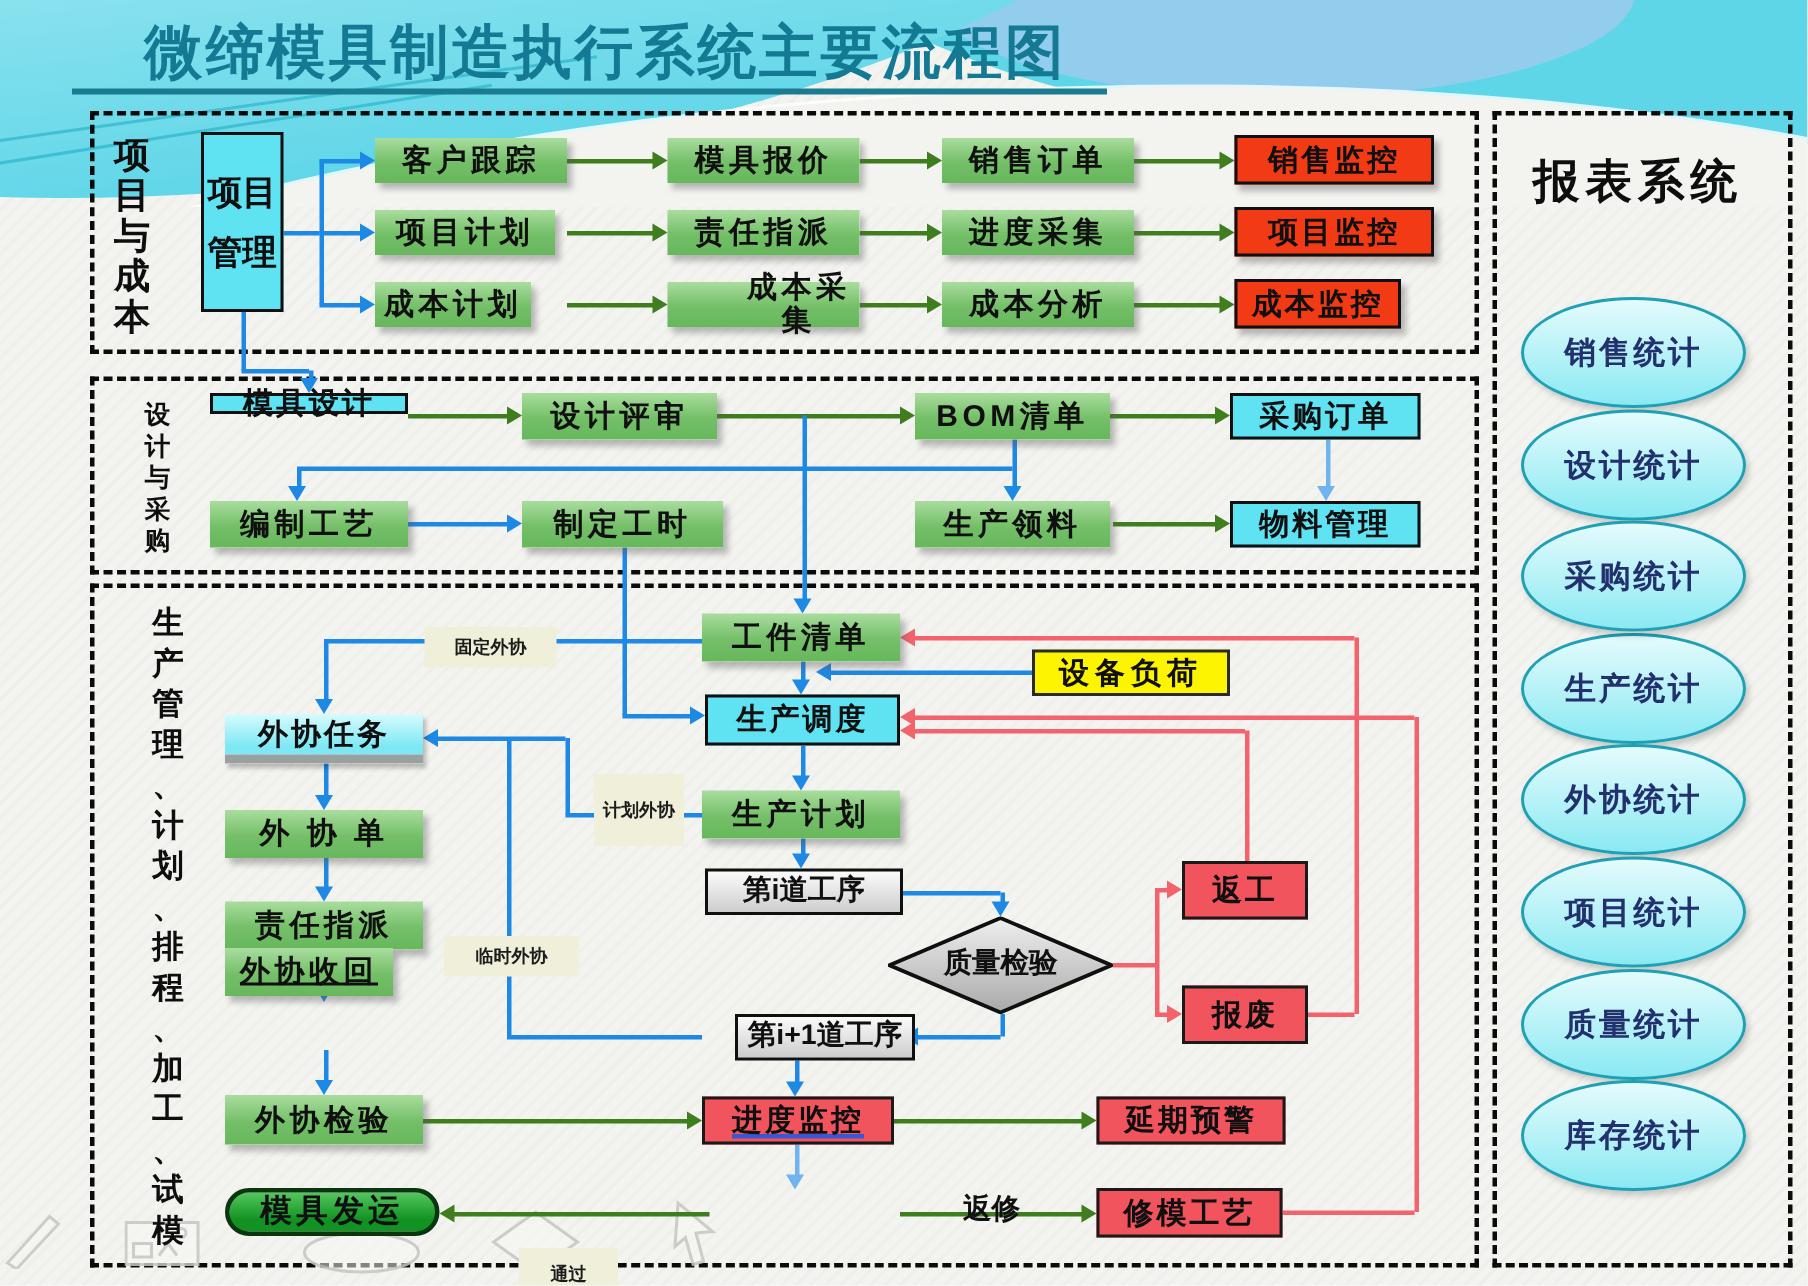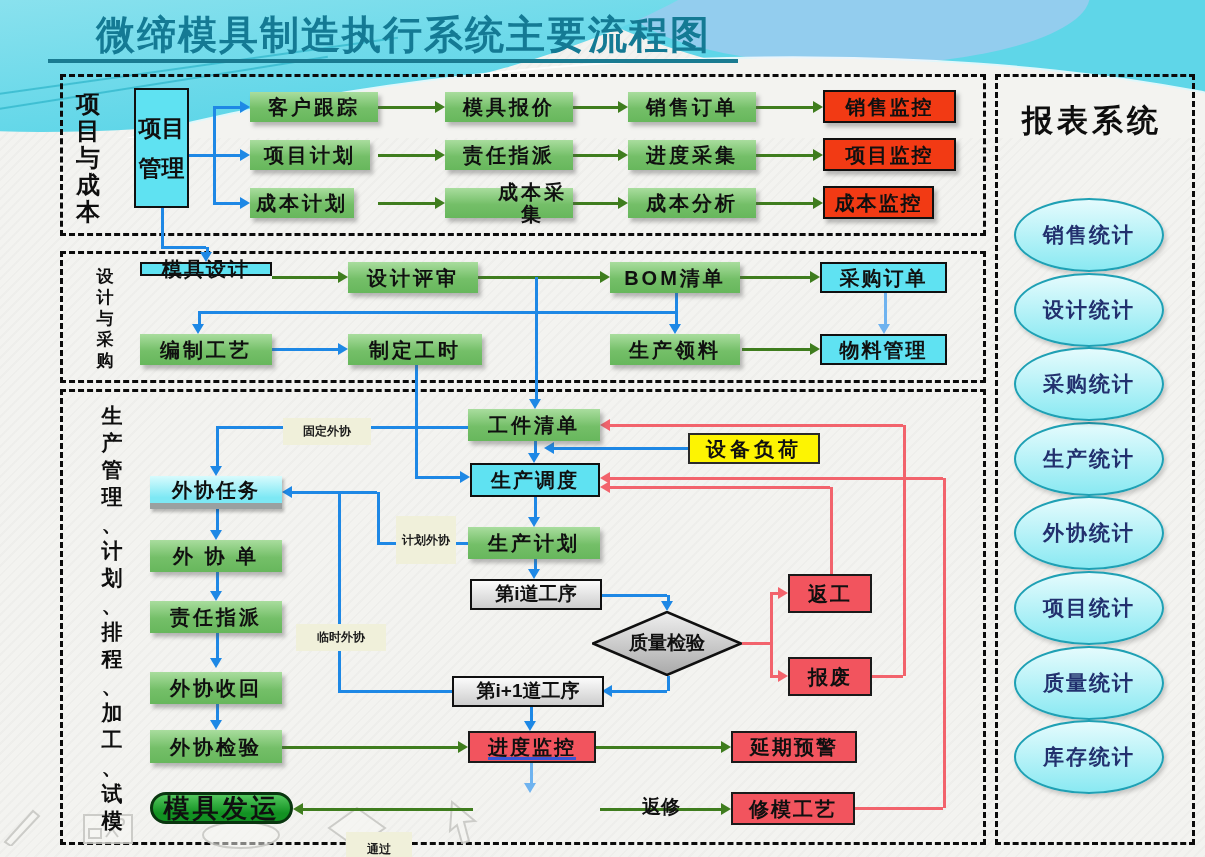--- a/index.html
+++ b/index.html
@@ -35,21 +35,21 @@
   .n-cyanb{background:#5fe2f2;border:2px solid #101010;font-size:20px;letter-spacing:2px;}
   .n-cyanv{background:#5fe2f2;border:2px solid #101010;font-size:23px;line-height:40px;word-break:break-all;
     line-break:anywhere;padding:3px 0;}
   .n-cyans{background:linear-gradient(180deg,#d8fbfd 0%,#7de8f4 80%);border-bottom:6px solid #9aa0a0;
     box-shadow:2px 3px 3px rgba(0,0,0,.25);font-size:20px;letter-spacing:2px;}
   .n-gray{background:linear-gradient(180deg,#fbfbfb,#cdcdcd);border:2px solid #101010;font-size:19px;}
   .n-yellow{background:#fdf402;border:2px solid #2a2a2a;font-size:20px;letter-spacing:4px;}
   .n-chip{background:#f0f0da;color:#1c1c1c;font-size:12px;line-height:21px;word-break:break-all;}
   .n-plain{background:transparent;font-size:19px;}
   .n-stadium{background:linear-gradient(180deg,#54c75e 0%,#129222 70%);border:3px solid #09350f;
-    border-radius:17px;font-size:26px;letter-spacing:3px;}
+    border-radius:17px;font-size:21px;letter-spacing:3px;}
   .n-diamond{background:transparent;border:none;}
   .n-diamond svg{position:absolute;left:0;top:0;}
   .dlabel{position:relative;font-size:19px;font-weight:bold;z-index:1;}
   .u-blue{text-decoration:underline;text-decoration-color:#3a56d4;text-decoration-thickness:2.5px;text-underline-offset:3px;}
   
   .fline{position:absolute;z-index:2;}
   .tri{position:absolute;width:0;height:0;z-index:2;}
   
   #report-title{position:absolute;z-index:4;font-weight:bold;color:#0e0e0e;font-size:31px;letter-spacing:4px;}
   .rpt{position:absolute;width:146px;height:70px;border-radius:50%;
@@ -264,22 +264,22 @@
           <linearGradient id="dg" x1="0" y1="0" x2="0" y2="1">
         <stop offset="0" stop-color="#efefef"></stop>
             <stop offset="1" stop-color="#a9a9a9"></stop>
           </linearGradient>
         </defs>
       <polygon points="75,1 149,32.5 75,64 1,32.5" fill="url(#dg)" stroke="#101010" stroke-width="2.5"></polygon>
       </svg>
       <span class="dlabel">质量检验</span>
     </div>
     <div class="node n-pink" style="left: 788px; top: 657px; width: 84px; height: 39px;">报废</div>
-    <div class="node n-green" style="left: 150px; top: 672px; width: 132px; height: 32px;">外协收回</div>
-    <div class="node n-gray" style="left: 452px; top: 676px; width: 152px; height: 31px;">第i+1道工序</div>
+    <div class="node n-green" style="left: 150px; top: 632px; width: 112px; height: 32px; text-decoration: underline;">外协收回</div>
+    <div class="node n-gray" style="left: 490px; top: 676px; width: 120px; height: 31px;">第i+1道工序</div>
     <div class="node n-green" style="left: 150px; top: 730px; width: 132px; height: 33px;">外协检验</div>
     <div class="node n-pink u-blue" style="left: 468px; top: 731px; width: 128px; height: 32px;">进度监控</div>
     <div class="node n-pink" style="left: 731px; top: 731px; width: 126px; height: 32px;">延期预警</div>
     <div class="node n-stadium" style="left: 150px; top: 792px; width: 143px; height: 32px;">模具发运</div>
     <div class="node n-chip" style="left: 346px; top: 832px; width: 66px; height: 34px;">通过</div>
     <div class="node n-plain" style="left: 636px; top: 794px; width: 50px; height: 26px;">返修</div>
     <div class="node n-pink" style="left: 731px; top: 792px; width: 124px; height: 33px;">修模工艺</div>
     <div id="report-title" style="left: 1022px; top: 100px;">报表系统</div>
     <div class="rpt" style="left: 1014px; top: 198px;">销售统计</div>
     <div class="rpt" style="left: 1014px; top: 273px;">设计统计</div>

